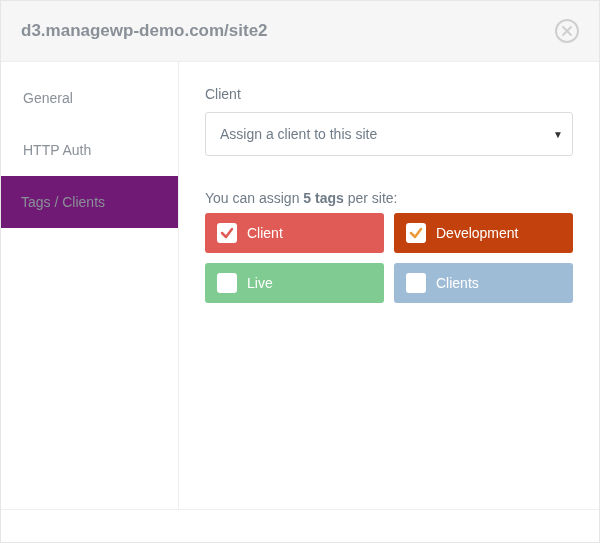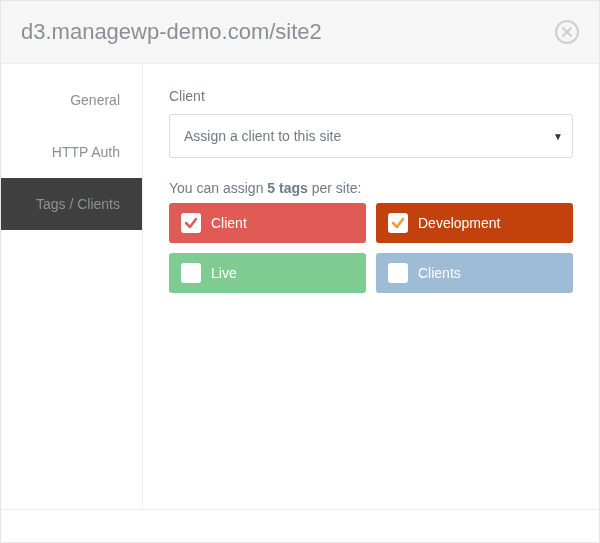--- a/index.html
+++ b/index.html
@@ -21,23 +21,23 @@
   }
   .modal-header {
     padding: 18px 20px;
     border-bottom: 1px solid #eee;
     background: #f6f6f6;
     display: flex;
     align-items: center;
     justify-content: space-between;
   }
   .modal-title {
-    font-size: 22px;
+    font-size: 17px;
     color: #8a9098;
-    font-weight: 400;
+    font-weight: 700;
   }
   .close-x {
     width: 24px;
     height: 24px;
     border: 2px solid #cfcfcf;
     border-radius: 50%;
     display: flex;
     align-items: center;
     justify-content: center;
     color: #cfcfcf;
@@ -45,48 +45,47 @@
     font-size: 14px;
     line-height: 1;
   }
   .close-x svg { display: block; }
   .modal-body {
     flex: 1;
     display: flex;
     min-height: 0;
   }
   .sidebar {
-    width: 142px;
+    width: 178px;
     border-right: 1px solid #eee;
     padding-top: 10px;
-    text-align: right;
   }
   .sidebar-item {
     padding: 18px 22px;
     font-size: 14px;
     color: #8a9098;
     cursor: pointer;
   }
   .sidebar-item.active {
-    background: #404040;
+    background: #701a75;
     padding-left: 20px;
   }
   .main {
     flex: 1;
     padding: 24px 26px 10px 26px;
   }
   .label {
     font-size: 14px;
     color: #6f7b87;
     margin-bottom: 10px;
   }
   .select-wrap {
     position: relative;
     width: 100%;
-    margin-bottom: 22px;
+    margin-bottom: 34px;
   }
   .select {
     width: 100%;
     height: 44px;
     border: 1px solid #dcdcdc;
     border-radius: 3px;
     background: #fff;
     padding: 0 30px 0 14px;
     font-size: 14px;
     color: #6f7b87;

